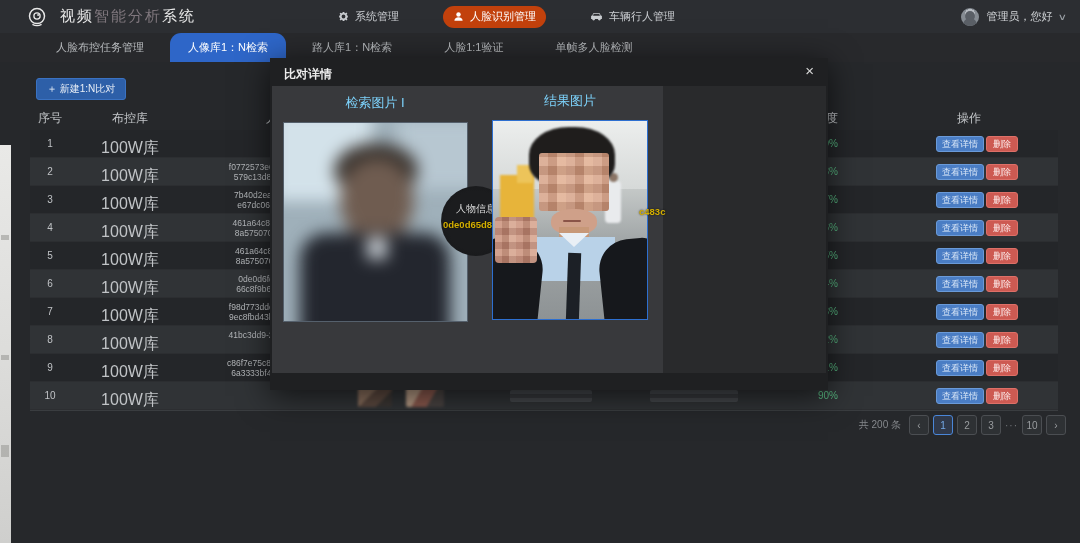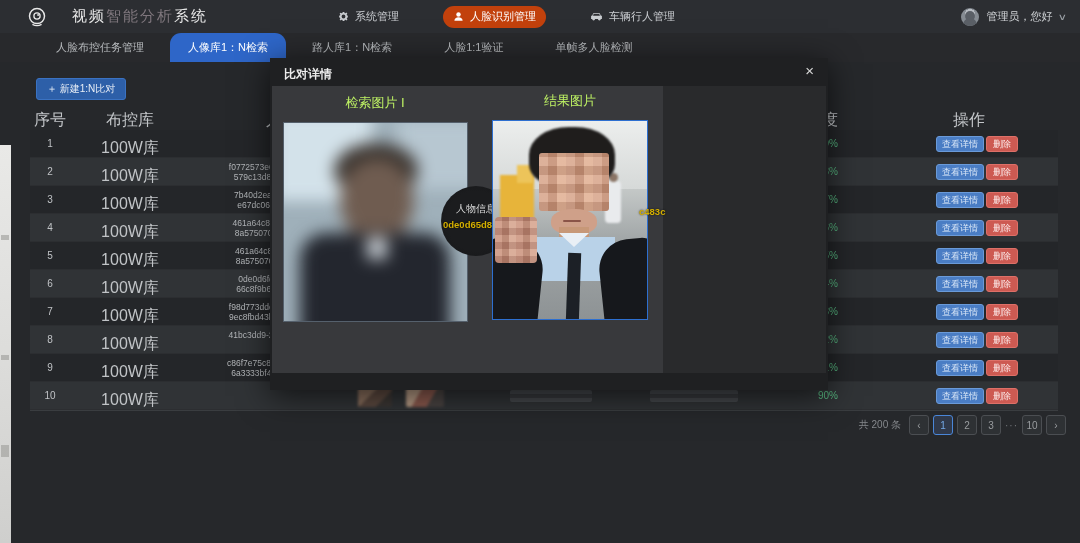--- a/index.html
+++ b/index.html
@@ -7,21 +7,21 @@
   #app{position:relative;width:1080px;height:543px;background:#26282b;overflow:hidden;
        font-family:"Liberation Sans","DejaVu Sans",sans-serif;color:#cfd2d5;}
   
   .desk-strip{position:absolute;left:0;top:145px;width:11px;height:398px;
       background:linear-gradient(180deg,#e9e9e7 0%,#dcdcda 55%,#cfcfcd 100%);z-index:1;}
   .desk-strip .smudge{position:absolute;left:1px;width:8px;height:5px;background:#9b9b98;opacity:.6;}
   
   .header{position:absolute;left:0;top:0;width:1080px;height:33px;background:#2c2e32;
       display:flex;align-items:center;z-index:5;}
   .logo{width:22px;height:22px;margin-left:26px;flex:0 0 auto;}
-  .brand{margin-left:24px;font-size:15px;letter-spacing:2px;color:#e8e8e8;white-space:nowrap;}
+  .brand{margin-left:12px;font-size:15px;letter-spacing:2px;color:#e8e8e8;white-space:nowrap;}
   .brand .wm{color:#9b8f96;opacity:.75;}
   .topnav{position:absolute;left:328px;top:0;height:33px;display:flex;align-items:center;gap:34px;}
   .nav-item{display:flex;align-items:center;gap:6px;font-size:11px;color:#c9ccd0;height:22px;
       padding:0 10px;border-radius:12px;cursor:pointer;white-space:nowrap;}
   .nav-item.active{background:#c2410c;color:#fff;}
   .nav-item svg{display:block;}
   .userbox{position:absolute;right:14px;top:0;height:33px;display:flex;align-items:center;gap:7px;}
   .avatar{width:18px;height:18px;border-radius:50%;background:radial-gradient(circle at 50% 35%,#b9bec4 0 35%,#868c93 36% 100%);
       position:relative;overflow:hidden;}
   .avatar::after{content:"";position:absolute;left:4px;top:3px;width:10px;height:10px;border-radius:50%;
@@ -32,21 +32,21 @@
   .tabbar{position:absolute;left:0;top:33px;width:1080px;height:29px;background:#28292c;
       display:flex;align-items:stretch;padding-left:30px;z-index:5;}
   .tab{display:flex;align-items:center;padding:0 26px;font-size:11px;color:#b7babd;
       white-space:nowrap;cursor:pointer;}
   .tab.active{background:#2e66c8;color:#fff;border-radius:11px 11px 0 0;padding:0 18px;}
   
   .newbtn{position:absolute;left:36px;top:78px;height:22px;padding:0 10px;background:#2d5fa8;
       border:1px solid #3a72c2;border-radius:3px;color:#e8eef6;font-size:10px;display:flex;
       align-items:center;gap:4px;cursor:pointer;z-index:4;white-space:nowrap;}
   
-  .thead{position:absolute;left:30px;top:104px;width:1028px;height:26px;font-size:16px;color:#c3c6c9;z-index:3;}
+  .thead{position:absolute;left:30px;top:104px;width:1028px;height:26px;font-size:12px;color:#c3c6c9;z-index:3;}
   .thead .h-index{position:absolute;left:0;width:40px;text-align:center;top:6px;}
   .thead .h-lib{position:absolute;left:40px;width:120px;text-align:center;top:6px;}
   .thead .h-face{position:absolute;left:236px;width:80px;top:6px;}
   .thead .h-sim{position:absolute;left:730px;width:78px;text-align:right;top:6px;}
   .thead .h-op{position:absolute;left:900px;width:78px;text-align:center;top:6px;}
   #table-rows{position:absolute;left:30px;top:130px;width:1028px;z-index:3;}
   .trow{position:relative;height:28px;background:#242629;border-bottom:1px solid #2c2e31;}
   .trow.alt{background:#303336;}
   .c-index{position:absolute;left:0;width:40px;top:8px;text-align:center;font-size:10px;color:#c0c3c6;}
   .c-lib{position:absolute;left:40px;width:120px;top:8px;text-align:center;font-size:16px;color:#c0c3c6;}
@@ -72,21 +72,21 @@
   .pg-box.cur{border-color:#4a86d8;color:#74a9e8;background:#30394a;}
   .pg-dots{color:#73767a;font-size:10px;letter-spacing:1px;}
   .table-baseline{position:absolute;left:30px;top:410px;width:1028px;height:1px;background:#3a3d40;z-index:3;}
   
   .modal{position:absolute;left:270px;top:58px;width:558px;height:332px;background:#1f2022;
       box-shadow:0 6px 30px rgba(0,0,0,.65);z-index:20;}
   .m-title{position:absolute;left:14px;top:8px;font-size:12px;font-weight:bold;color:#ececec;}
   .m-close{position:absolute;right:14px;top:5px;font-size:15px;color:#d8d8d8;cursor:pointer;line-height:1;}
   .m-panel{position:absolute;left:2px;top:28px;width:391px;height:287px;background:#38393c;}
   .m-dark{position:absolute;left:393px;top:28px;width:163px;height:287px;background:#292a2c;}
-  .m-label{position:absolute;font-size:13px;color:#bef264;width:140px;text-align:center;top:36px;}
+  .m-label{position:absolute;font-size:13px;color:#7dd3fc;width:140px;text-align:center;top:36px;}
   .m-label.l{left:35px;}
   .m-label.r{left:230px;top:34px;}
   .img-left{position:absolute;left:13px;top:64px;width:185px;height:200px;border:1px solid #55606c;
       overflow:hidden;background:#9fb0ba;z-index:1;}
   .img-left .blurwrap{position:absolute;left:-12px;top:-12px;right:-12px;bottom:-12px;filter:blur(8px);}
   .bw-win1{position:absolute;left:0;top:0;width:100px;height:90px;background:#d3e2ea;}
   .bw-win2{position:absolute;left:125px;top:8px;width:85px;height:70px;background:#b7c7d1;}
   .bw-hair{position:absolute;left:62px;top:32px;width:84px;height:55px;background:#3a332e;border-radius:50%;}
   .bw-face{position:absolute;left:68px;top:48px;width:74px;height:84px;background:#6f5c50;border-radius:50%;}
   .bw-body{position:absolute;left:28px;top:122px;width:150px;height:110px;background:#23262e;border-radius:26px 26px 0 0;}

